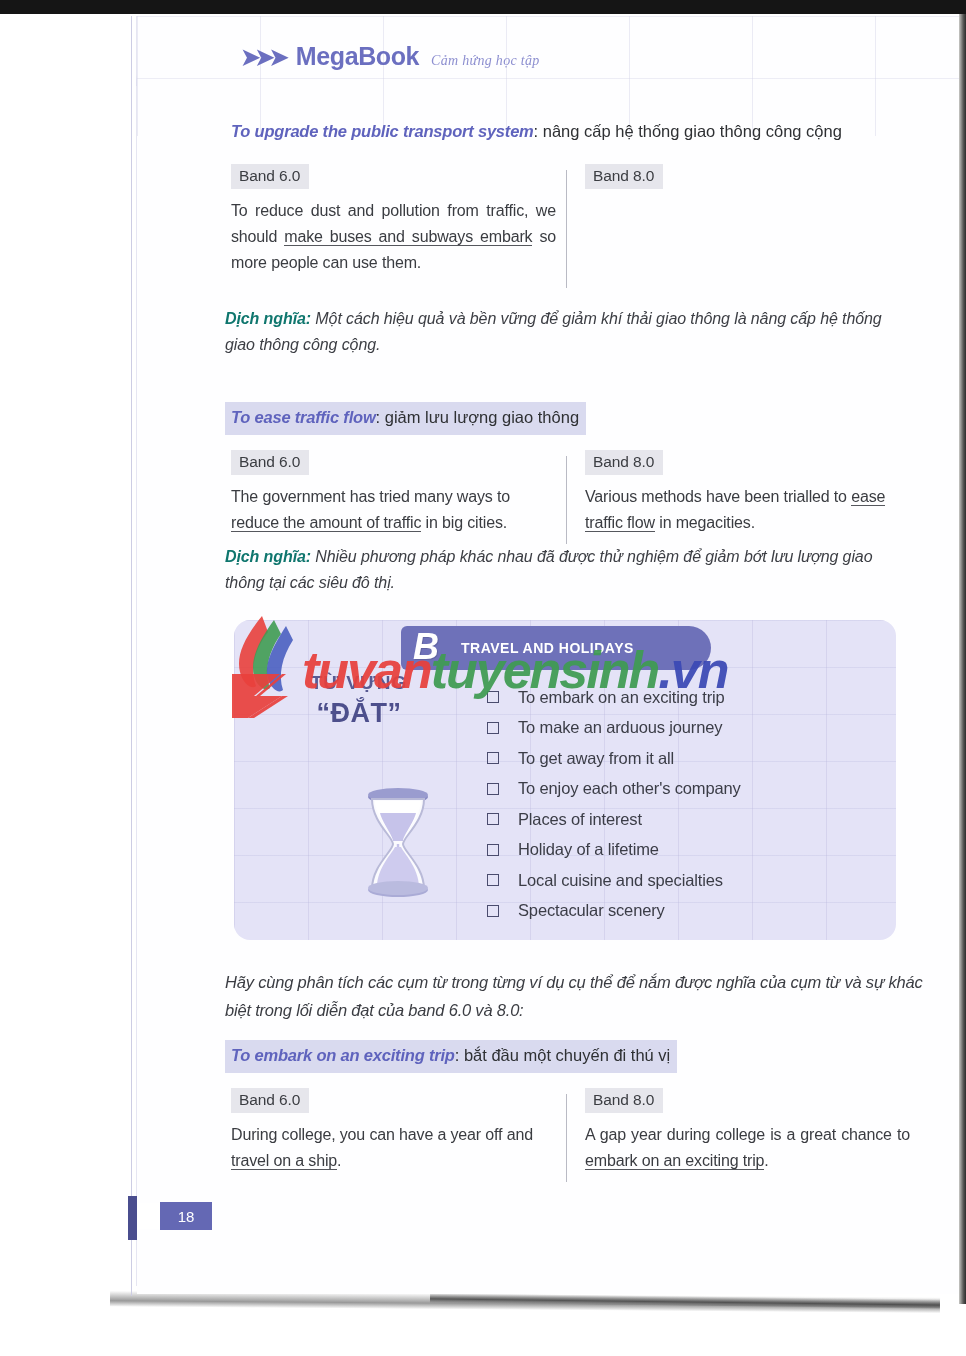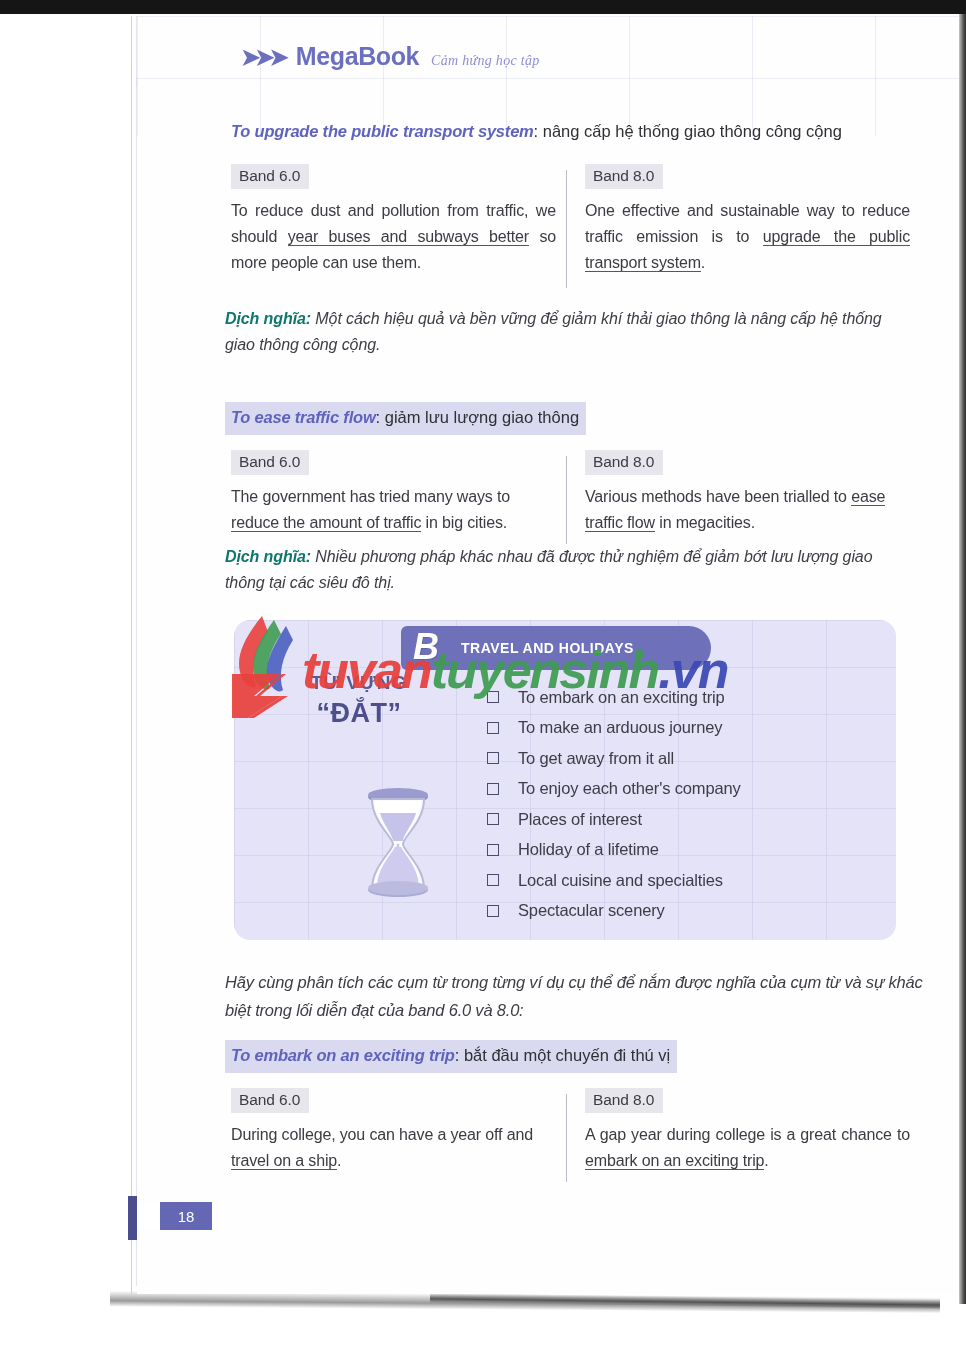--- a/index.html
+++ b/index.html
@@ -269,25 +269,24 @@
   <div class="content">
 
     <div class="phrase-heading" style="left:88px; top:100px;">
       <span class="en">To upgrade the public transport system</span><span>: nâng cấp hệ thống giao thông công cộng</span>
     </div>
 
     <div class="bands" style="left:88px; top:148px; height:130px;">
       <div class="divider"></div>
       <div class="band-col left">
         <div class="band-label">Band 6.0</div>
-        <div class="band-text justify"><span>To reduce dust and pollution from traffic, we should </span><u>year buses and subways better</u><span> so more people can use them.</span></div>
+        <div class="band-text justify"><span>To reduce dust and pollution from traffic, we should </span><u>make buses and subways embark</u><span> so more people can use them.</span></div>
       </div>
       <div class="band-col right">
         <div class="band-label">Band 8.0</div>
-        <div class="band-text justify"><span>One effective and sustainable way to reduce traffic emission is to </span><u>upgrade the public transport system</u><span>.</span></div>
       </div>
     </div>
 
     <div class="dich" style="left:88px; top:290px;">
       <b>Dịch nghĩa:</b><span> Một cách hiệu quả và bền vững để giảm khí thải giao thông là nâng cấp hệ thống giao thông công cộng.</span>
     </div>
 
     <div class="phrase-heading hl" style="left:88px; top:386px;">
       <span class="en">To ease traffic flow</span><span>: giảm lưu lượng giao thông</span>
     </div>

